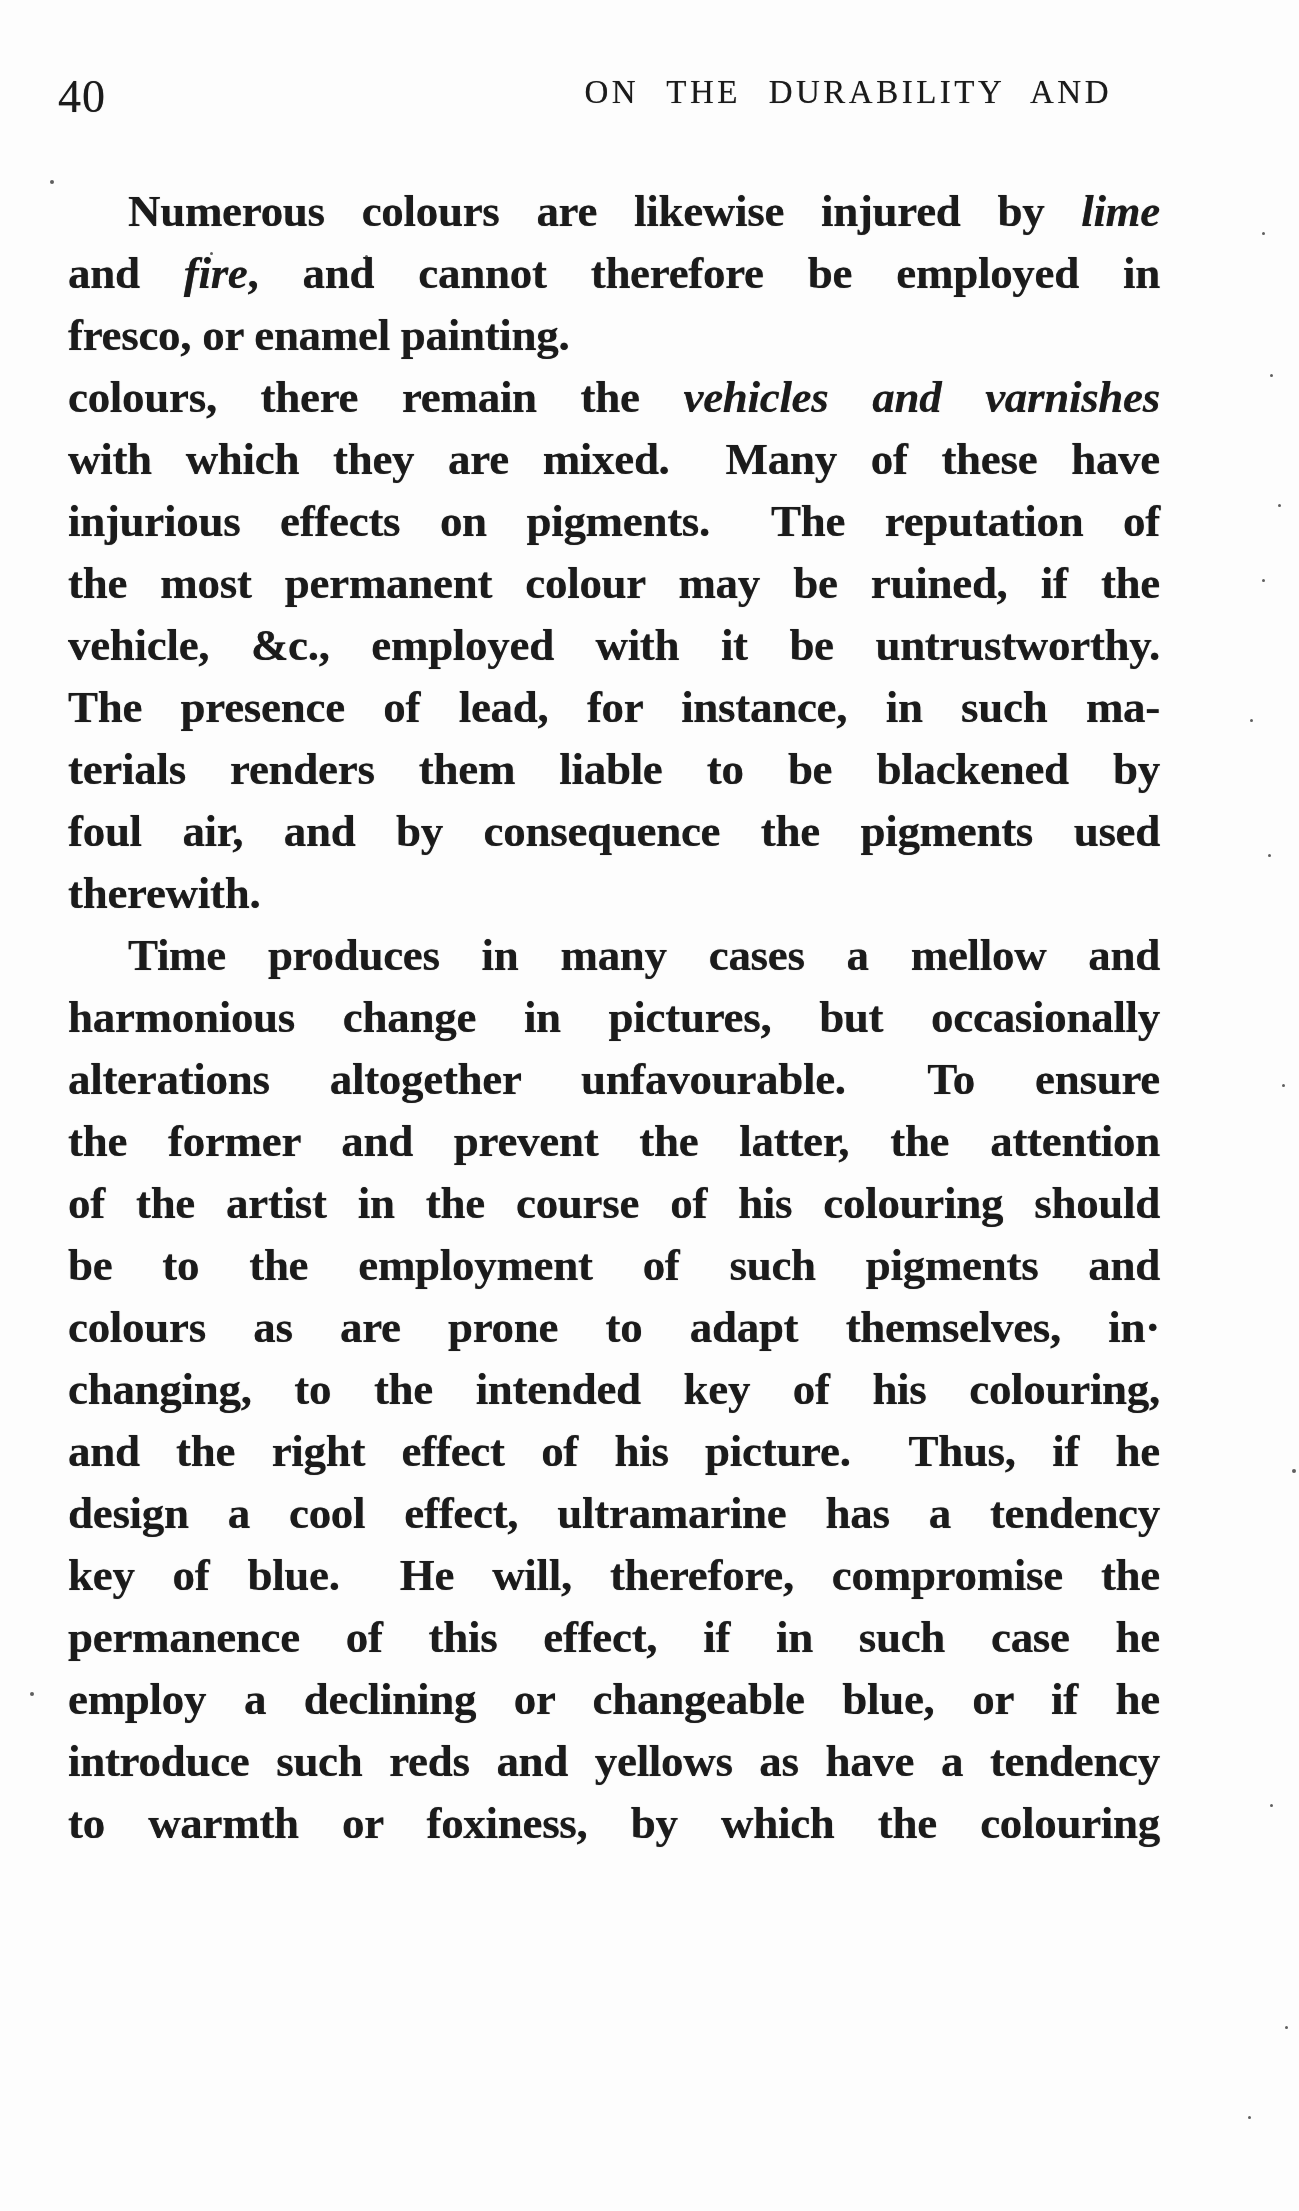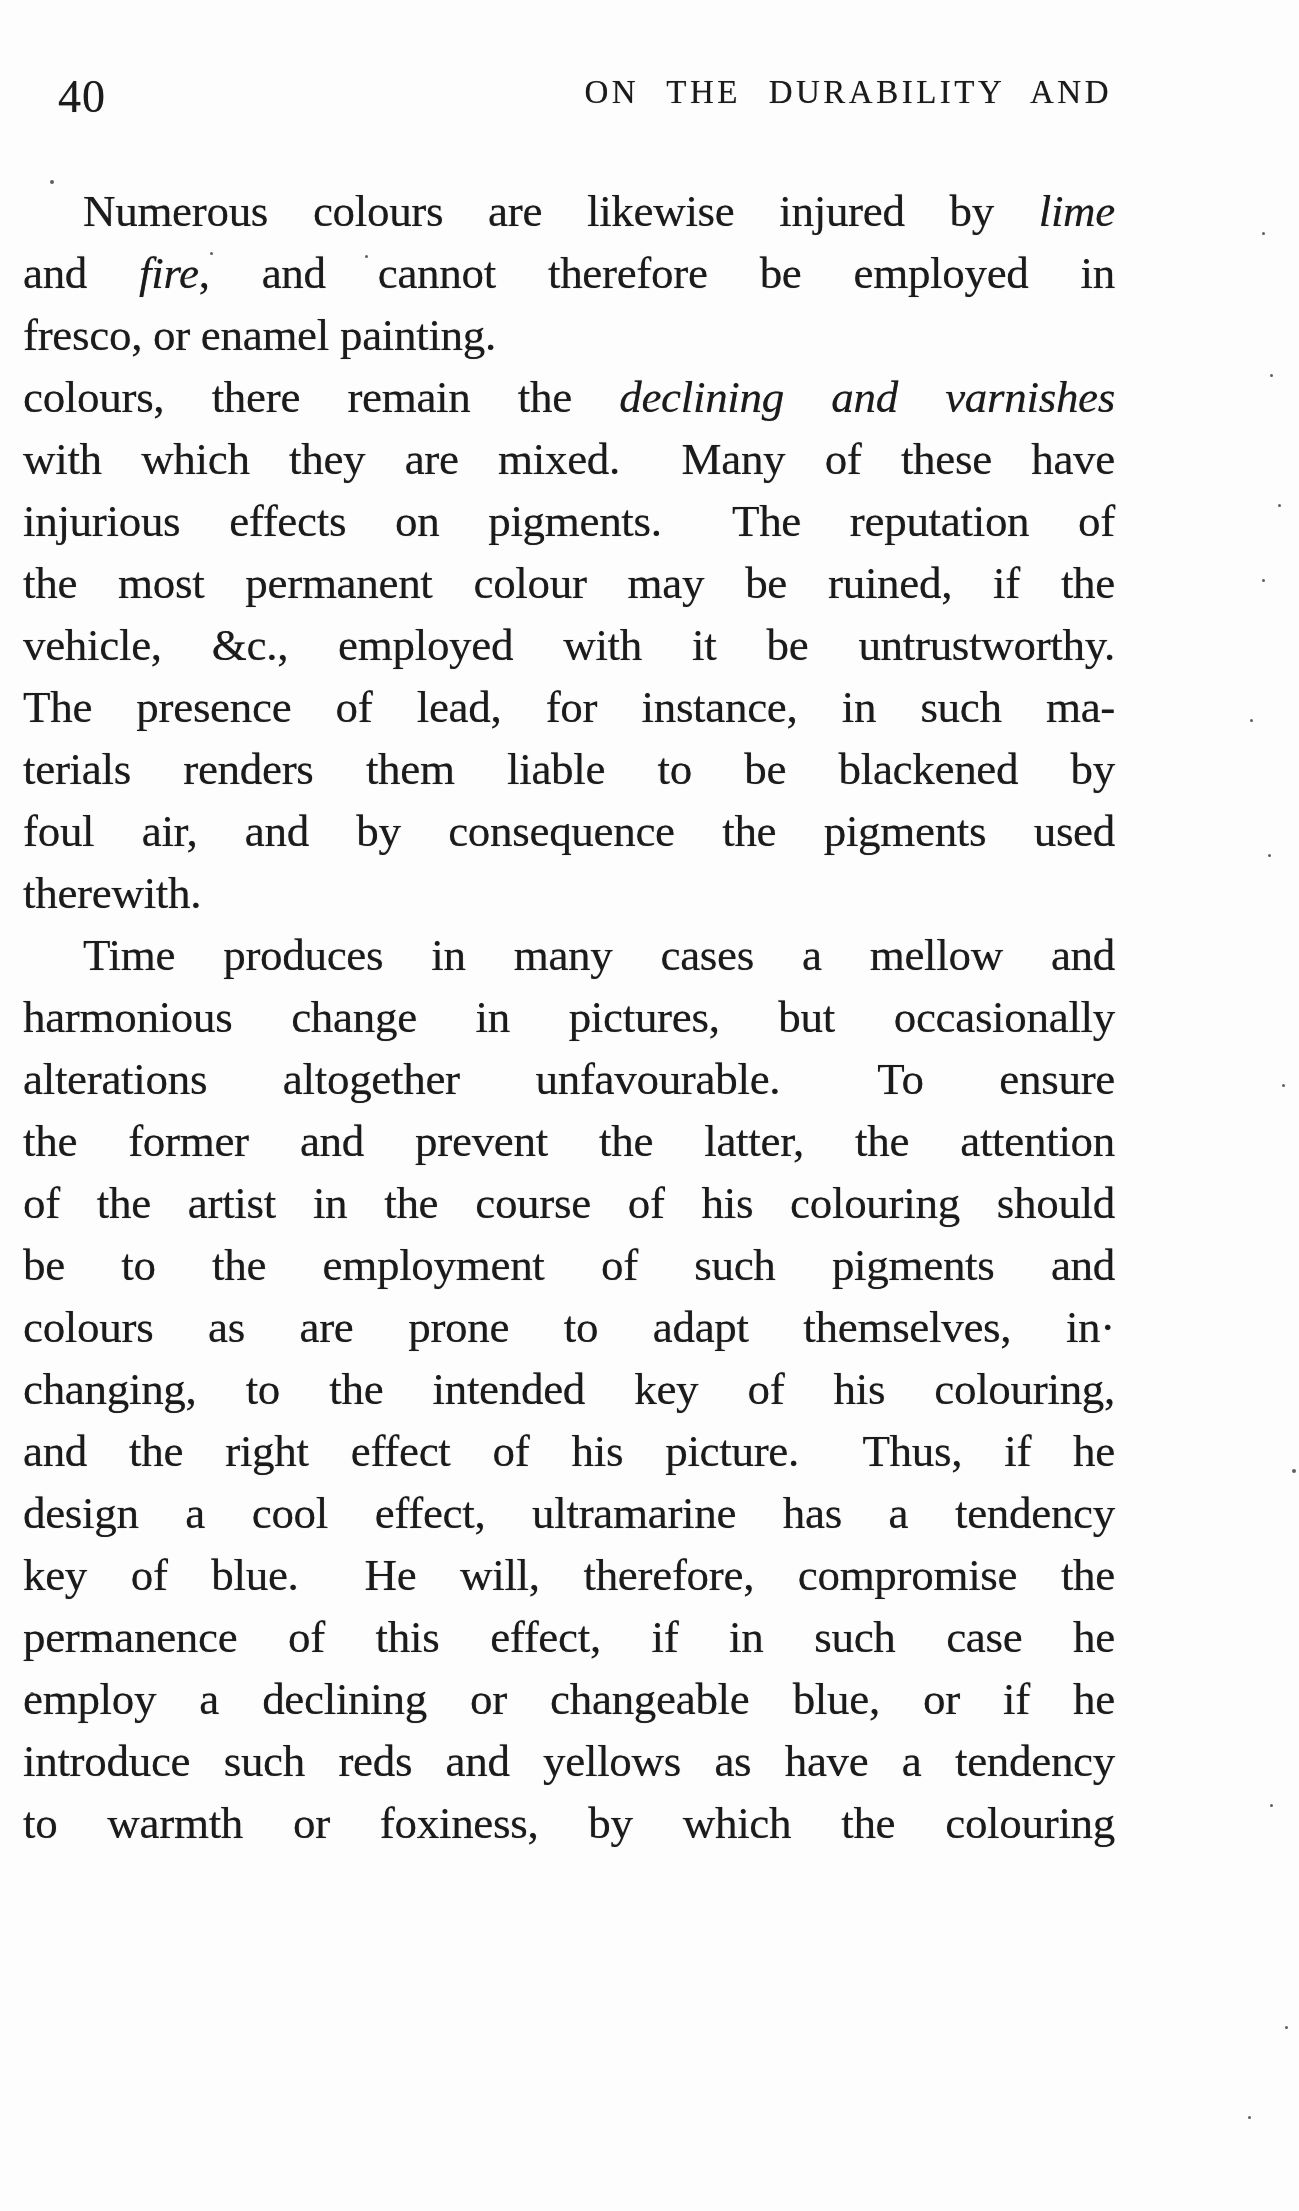--- a/index.html
+++ b/index.html
@@ -40,22 +40,23 @@
   }
   .running-header {
     display: inline-block;
     font-size: 33px;
     letter-spacing: 3.5px;
     word-spacing: 16px;
     text-shadow: 0 0 0.7px rgba(0,0,0,0.55);
     white-space: nowrap;
   }
   .text-block {
-    margin: 62px 0 0 23px;
+    margin: 62px 0 0 68px;
     width: 1092px;
+    font-weight: bold;
   }
   .line {
     font-size: 45px;
     line-height: 62px;
     letter-spacing: -0.3px;
     text-align: justify;
     text-align-last: justify;
     white-space: normal;
     text-shadow: 0 0 0.8px rgba(0,0,0,0.6);
   }
@@ -74,21 +75,21 @@
 
 <div class="page">
   <header class="page-header">
     <span class="page-number">40</span>
     <span class="running-header">ON THE DURABILITY AND</span>
   </header>
   <main class="text-block">
       <div class="line indent"><span>Numerous colours are likewise injured by </span><span class="it">lime</span></div>
       <div class="line"><span>and </span><span class="it">fire</span><span>, and cannot therefore be employed in</span></div>
       <div class="line last"><span>fresco, or enamel painting.</span></div>
-      <div class="line"><span>colours, there remain the </span><span class="it">declining and varnishes</span></div>
+      <div class="line"><span>colours, there remain the </span><span class="it">vehicles and varnishes</span></div>
       <div class="line"><span>with which they are mixed.  Many of these have</span></div>
       <div class="line"><span>injurious effects on pigments.  The reputation of</span></div>
       <div class="line"><span>the most permanent colour may be ruined, if the</span></div>
       <div class="line"><span>vehicle, &amp;c., employed with it be untrustworthy.</span></div>
       <div class="line"><span>The presence of lead, for instance, in such ma-</span></div>
       <div class="line"><span>terials renders them liable to be blackened by</span></div>
       <div class="line"><span>foul air, and by consequence the pigments used</span></div>
       <div class="line last"><span>therewith.</span></div>
       <div class="line indent"><span>Time produces in many cases a mellow and</span></div>
       <div class="line"><span>harmonious change in pictures, but occasionally</span></div>

